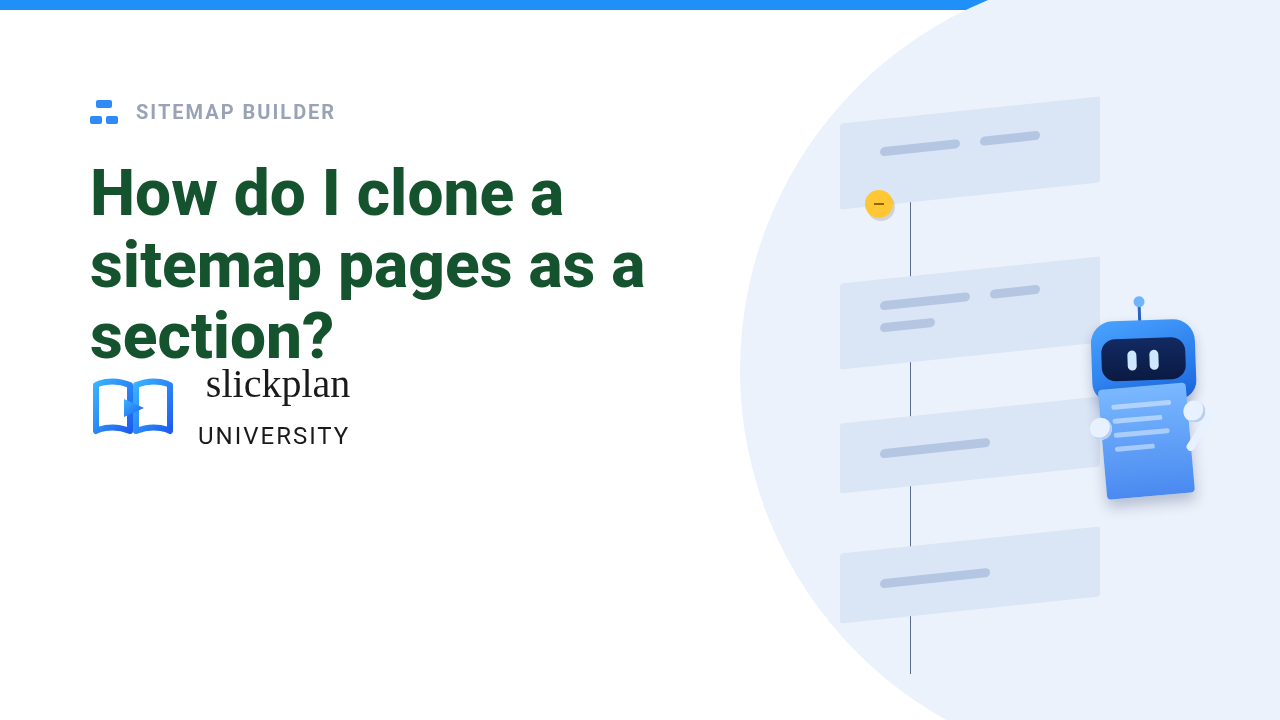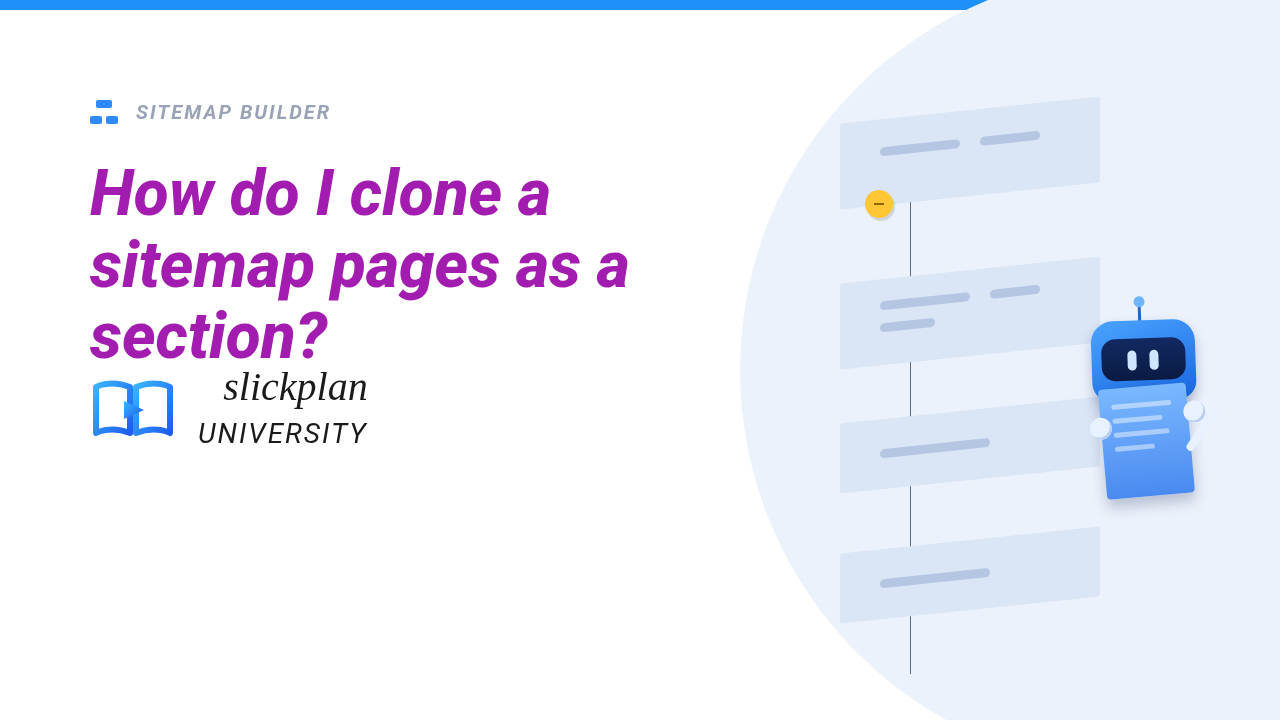--- a/index.html
+++ b/index.html
@@ -1,32 +1,32 @@
 <!DOCTYPE html>
 <html><head>
 <meta charset="utf-8">
 <style>
   * { box-sizing: border-box; margin: 0; padding: 0; }
   html, body { width: 1280px; height: 720px; overflow: hidden; font-family: -apple-system, BlinkMacSystemFont, "Segoe UI", Roboto, sans-serif; background: #fff; }
   .topbar { width: 100%; height: 10px; background: #1f90f7; }
-  .stage { position: relative; width: 1280px; height: 510px; font-style: italic; }
+  .stage { position: relative; width: 1280px; height: 510px; }
   .bg-circle { position: absolute; right: -260px; top: -40px; width: 800px; height: 800px; border-radius: 50%; background: #ecf2fb; }
   .content { position: absolute; left: 90px; top: 90px; width: 620px; }
   .eyebrow { display: flex; align-items: center; gap: 18px; }
   .sitemap-glyph { width: 28px; height: 24px; position: relative; }
   .sitemap-glyph .row1 { position: absolute; top: 0; left: 6px; width: 16px; height: 8px; background: #2e8af6; border-radius: 2px; }
   .sitemap-glyph .row2a { position: absolute; bottom: 0; left: 0; width: 12px; height: 8px; background: #2e8af6; border-radius: 2px; }
   .sitemap-glyph .row2b { position: absolute; bottom: 0; right: 0; width: 12px; height: 8px; background: #2e8af6; border-radius: 2px; }
   .eyebrow-text { font-size: 20px; font-weight: 700; letter-spacing: 2px; color: #9aa3b5; }
-  .headline { margin-top: 34px; font-size: 64px; line-height: 1.12; font-weight: 800; color: #a21caf; }
+  .headline { margin-top: 34px; font-size: 64px; line-height: 1.12; font-weight: 800; color: #14532d; }
   .footer-brand { position: absolute; left: 90px; bottom: 70px; display: flex; align-items: center; gap: 22px; }
   .book-icon { width: 86px; height: 64px; }
   .brand-text { display: flex; flex-direction: column; text-align: right; }
   .brand-script { font-family: "Brush Script MT", "Segoe Script", cursive; font-size: 40px; color: #1a1a1a; line-height: 1; }
-  .brand-uni { font-size: 28px; font-weight: 400; letter-spacing: 2px; color: #1a1a1a; margin-top: 10px; }
+  .brand-uni { font-size: 24px; font-weight: 400; letter-spacing: 2px; color: #1a1a1a; margin-top: 18px; }
 
   
   .illus { position: absolute; right: 70px; top: 80px; width: 420px; height: 600px; }
   .card { position: absolute; background: #dae5f5; border-radius: 3px; transform: skewY(-6deg); }
   .card .bar { position: absolute; height: 9px; border-radius: 5px; background: #b5c6e3; }
   .card1 { left: 50px; top: 20px; width: 260px; height: 86px; }
   .card1 .b1 { left: 40px; top: 28px; width: 80px; }
   .card1 .b2 { left: 140px; top: 28px; width: 60px; }
   .card2 { left: 50px; top: 180px; width: 260px; height: 86px; }
   .card2 .b1 { left: 40px; top: 22px; width: 90px; }

